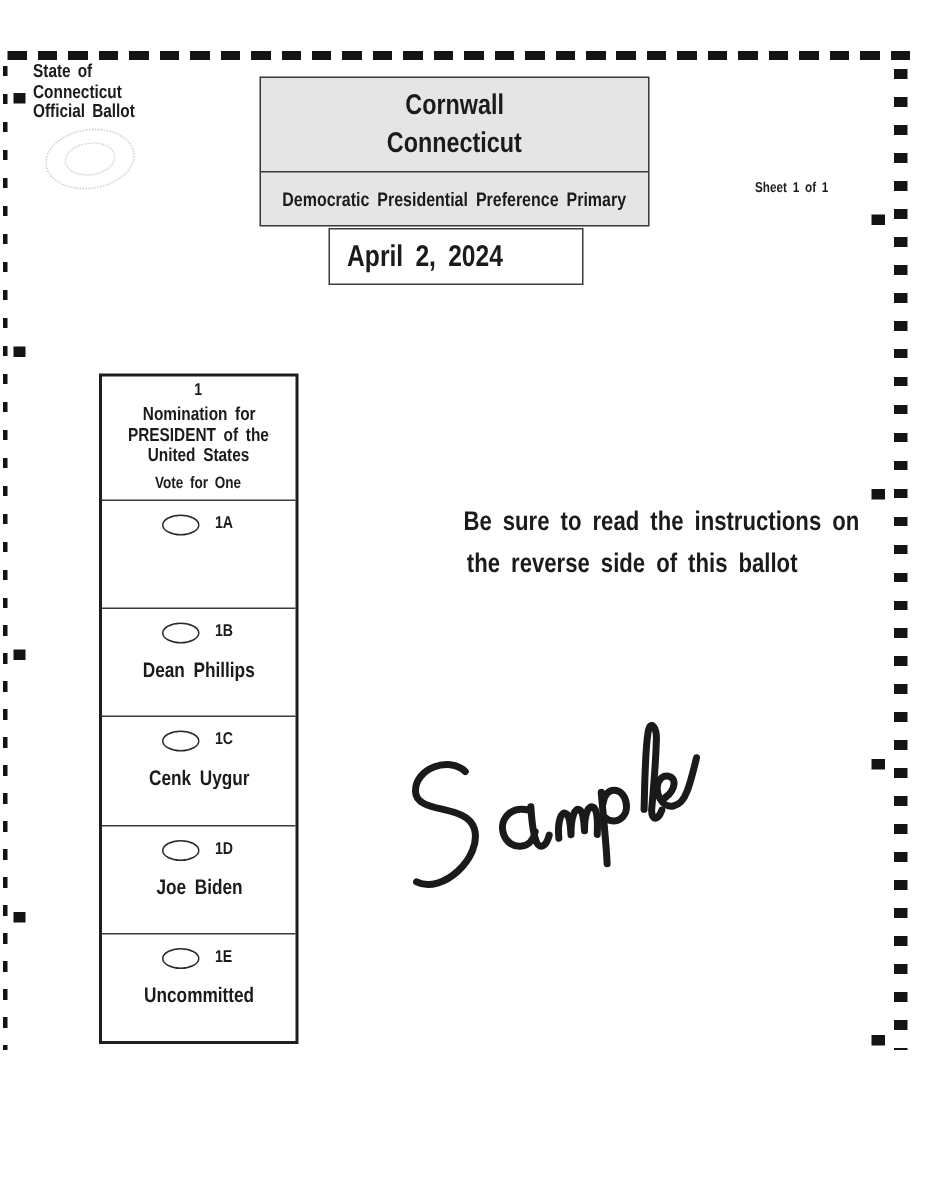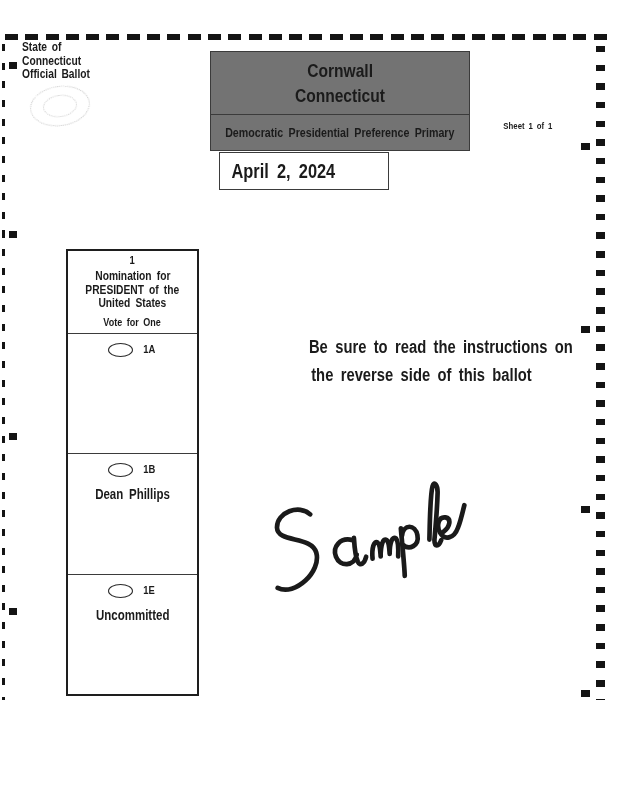--- a/index.html
+++ b/index.html
@@ -22,21 +22,21 @@
   .dash{position:absolute;background:#141414;width:16px;height:7px;}
 
   
   .corner{position:absolute;left:22px;top:41px;font-size:12.5px;line-height:13.5px;}
   .seal{position:absolute;left:30px;top:86px;width:58px;height:38px;opacity:.35;
     border:1px dotted #555;border-radius:50%;transform:rotate(-8deg);filter:blur(.4px);}
   .seal-inner{position:absolute;left:12px;top:8px;width:32px;height:20px;
     border:1px dotted #666;border-radius:50%;}
 
   
-  .header-box{position:absolute;left:173px;top:51px;width:258px;border:1.5px solid #3b3b3b;background:#737373;margin-left:37px;}
+  .header-box{position:absolute;left:173px;top:51px;width:258px;border:1.5px solid #3b3b3b;background:#e5e5e5;}
   .hb-title{height:62px;border-bottom:1.5px solid #3b3b3b;display:flex;flex-direction:column;
     align-items:center;justify-content:center;font-size:19px;line-height:25px;}
   .hb-sub{height:35px;display:flex;align-items:center;justify-content:center;font-size:13px;text-align:center;}
   .sheet{position:absolute;left:498px;top:120px;font-size:9.5px;}
   .date-box{position:absolute;left:219px;top:152px;width:168px;height:36px;border:1.5px solid #3b3b3b;
     display:flex;align-items:center;justify-content:flex-start;font-size:20px;background:#fff;}
 
   
   .bbox{position:absolute;left:66px;top:249px;width:129px;height:443px;border:2px solid #1e1e1e;
     display:flex;flex-direction:column;background:#fff;}
@@ -129,21 +129,39 @@
     <div class="bb-row">
       <div class="bb-mark">
         <div class="oval"></div>
         <span class="code cx">1B</span>
       </div>
       <div class="bb-name">
         <span class="cx">Dean Phillips</span>
       </div>
     </div>
 
+    <div class="bb-row">
+      <div class="bb-mark">
+        <div class="oval"></div>
+        <span class="code cx">1C</span>
+      </div>
+      <div class="bb-name">
+        <span class="cx">Cenk Uygur</span>
+      </div>
+    </div>
 
+    <div class="bb-row">
+      <div class="bb-mark">
+        <div class="oval"></div>
+        <span class="code cx">1D</span>
+      </div>
+      <div class="bb-name">
+        <span class="cx">Joe Biden</span>
+      </div>
+    </div>
 
     <div class="bb-row">
       <div class="bb-mark">
         <div class="oval"></div>
         <span class="code cx">1E</span>
       </div>
       <div class="bb-name">
         <span class="cx">Uncommitted</span>
       </div>
     </div>

